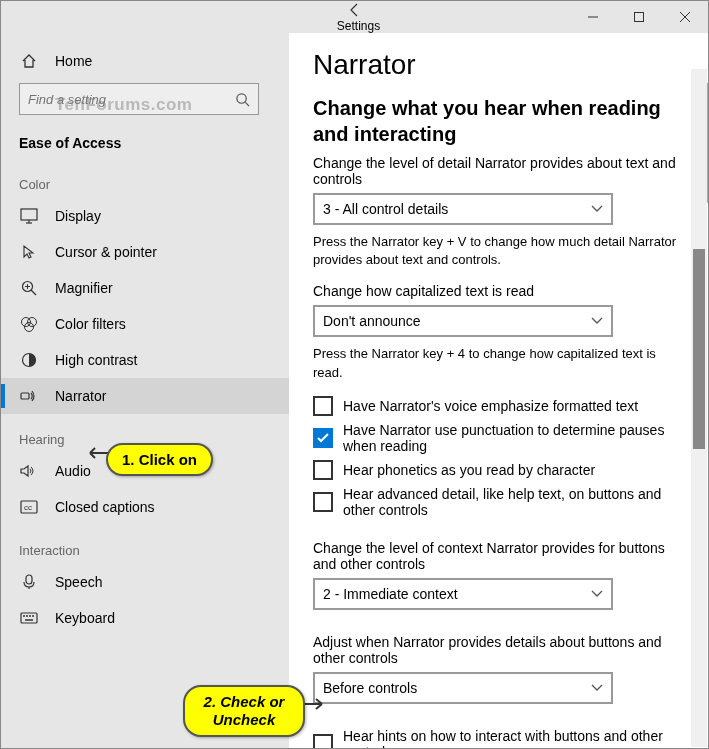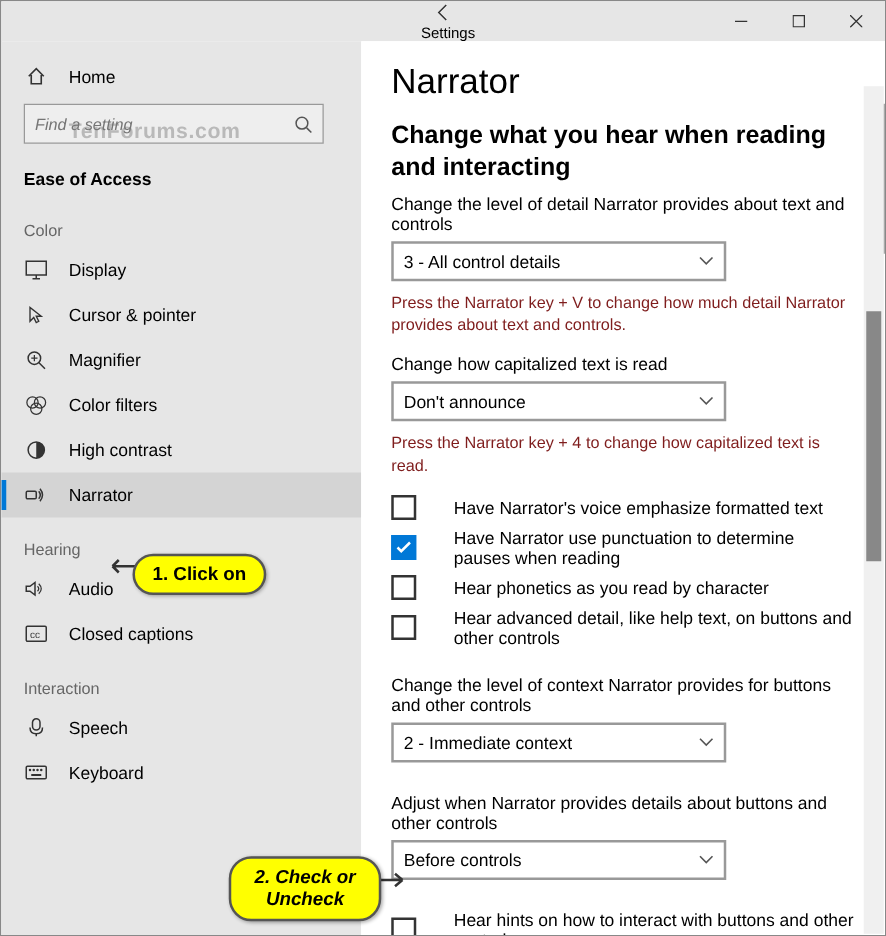--- a/index.html
+++ b/index.html
@@ -20,23 +20,23 @@
 .section-title { font-weight: 600; font-size: 14px; padding: 10px 18px 8px 18px; }
 .group-label { font-size: 13px; color: #666; padding: 18px 18px 6px 18px; }
 .nav-item { display: flex; align-items: center; padding: 10px 18px; font-size: 14px; cursor: pointer; position: relative; }
 .nav-item .icon { width: 20px; margin-right: 16px; display: flex; justify-content: center; align-items: center; }
 .nav-item.selected { background: #d4d4d4; }
 .nav-item.selected::before { content: ""; position: absolute; left: 0; top: 6px; bottom: 6px; width: 4px; background: #0078d7; }
 .content { flex: 1; background: #fff; padding: 16px 24px 0 24px; overflow: hidden; position: relative; }
 .content h1 { font-weight: 400; font-size: 28px; margin-bottom: 14px; }
 .content h2 { font-weight: 700; font-size: 20px; margin-bottom: 8px; line-height: 1.3; }
 .label { font-size: 14px; margin-bottom: 6px; margin-top: 6px; }
-.select { border: 2px solid #999; height: 32px; width: 268px; display: flex; align-items: center; justify-content: space-between; padding: 0 8px; font-size: 14px; margin-bottom: 8px; background: #fff; }
-.hint { font-size: 13px; color: #7f1d1d; margin-bottom: 14px; line-height: 1.4; }
-.checkbox-row { display: flex; align-items: center; margin: 6px 0; font-size: 14px; gap: 20px; }
+.select { border: 2px solid #999; height: 32px; width: 300px; display: flex; align-items: center; justify-content: space-between; padding: 0 8px; font-size: 14px; margin-bottom: 8px; background: #fff; }
+.hint { font-size: 13px; color: #000000; margin-bottom: 14px; line-height: 1.4; }
+.checkbox-row { display: flex; align-items: center; margin: 6px 0; font-size: 14px; }
 .checkbox { width: 20px; height: 20px; border: 2px solid #333; margin-right: 10px; flex-shrink: 0; display: flex; align-items: center; justify-content: center; }
 .checkbox.checked { background: #0078d7; border-color: #0078d7; }
 .checkbox.checked svg { display: block; }
 .checkbox svg { display: none; }
 .spacer { height: 10px; }
 .scrollbar-out { position: absolute; right: 1px; top: 68px; width: 16px; bottom: 1px; background: #f0f0f0; }
 .scrollbar-out .thumb { position: absolute; left: 2px; right: 2px; top: 180px; height: 200px; background: #888; }
 .scrollbar-in { position: absolute; right: 0; top: 0; width: 3px; height: 120px; background: #aaa; margin-top: 50px; }
 .callout { position: absolute; background: #ffff00; border: 2px solid #555; border-radius: 18px; padding: 6px 14px; font-size: 15px; font-weight: 600; z-index: 10; box-shadow: 1px 1px 3px rgba(0,0,0,0.3); }
 .callout-arrow { position: absolute; z-index: 9; }

